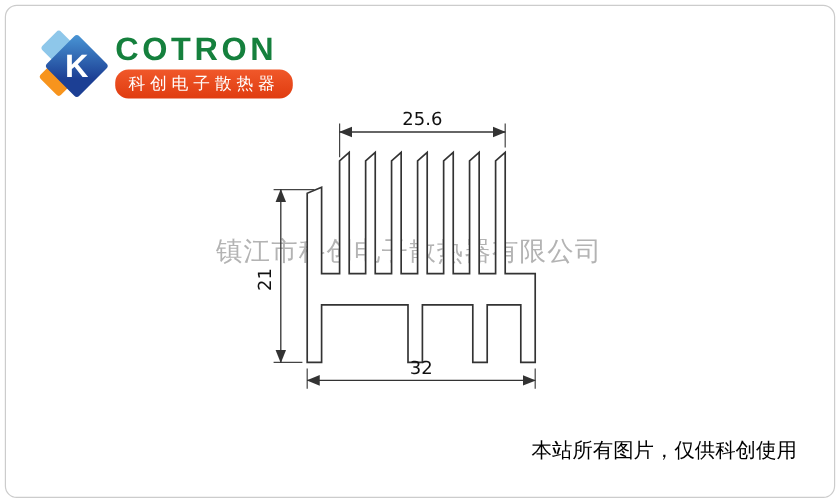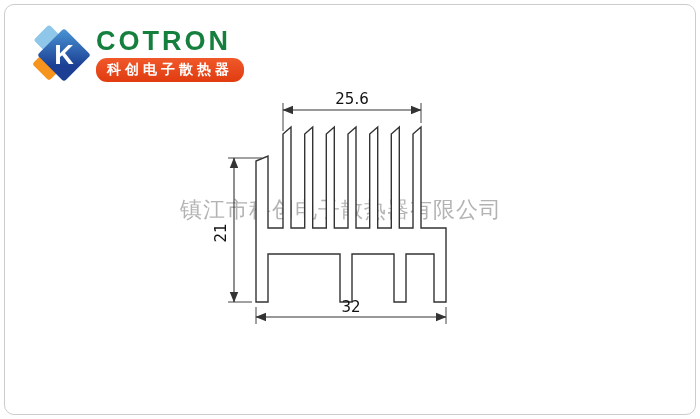--- a/index.html
+++ b/index.html
@@ -23,21 +23,21 @@
     position:absolute;left:11px;top:10px;width:38px;height:38px;
     display:flex;align-items:center;justify-content:center;
     color:#ffffff;font-weight:bold;font-size:27px;z-index:2;
   }
   .brand{
     position:absolute;left:62px;top:2px;color:#15803d;font-weight:bold;
     font-size:27px;letter-spacing:3px;white-space:nowrap;
   }
   .tagline{
     position:absolute;left:62px;top:34px;background:linear-gradient(#f0582a,#e03c10);
-    color:#ffffff;font-size:14px;font-weight:bold;letter-spacing:4px;
+    color:#ffffff;font-size:14px;font-weight:normal;letter-spacing:4px;
     padding:3px 11px;border-radius:11px;white-space:nowrap;text-align:center;
   }
   
   .watermark{
     position:absolute;left:180px;top:195px;z-index:1;
     color:#b3b3b3;font-size:22px;letter-spacing:1px;white-space:nowrap;
   }
   
   svg.drawing{position:absolute;left:0;top:0;z-index:2;}
   .dim-text{font-family:"DejaVu Sans","Liberation Sans",sans-serif;font-size:15px;fill:#111111;}
@@ -99,14 +99,15 @@
       <line x1="283" y1="110" x2="421" y2="110" marker-start="url(#arrow)" marker-end="url(#arrow)"></line>
       <line x1="234" y1="158" x2="234" y2="302" marker-start="url(#arrow)" marker-end="url(#arrow)"></line>
       <line x1="256" y1="317" x2="446" y2="317" marker-start="url(#arrow)" marker-end="url(#arrow)"></line>
     </g>
 
     <text class="dim-text" x="352" y="104" text-anchor="middle">25.6</text>
     <text class="dim-text" x="226" y="233" text-anchor="middle" transform="rotate(-90 226 233)">21</text>
     <text class="dim-text" x="351" y="312" text-anchor="middle">32</text>
   </svg>
 
+  <div class="footer-note">本站所有图片，仅供科创使用</div>
 
 </div>
 
 </body></html>

